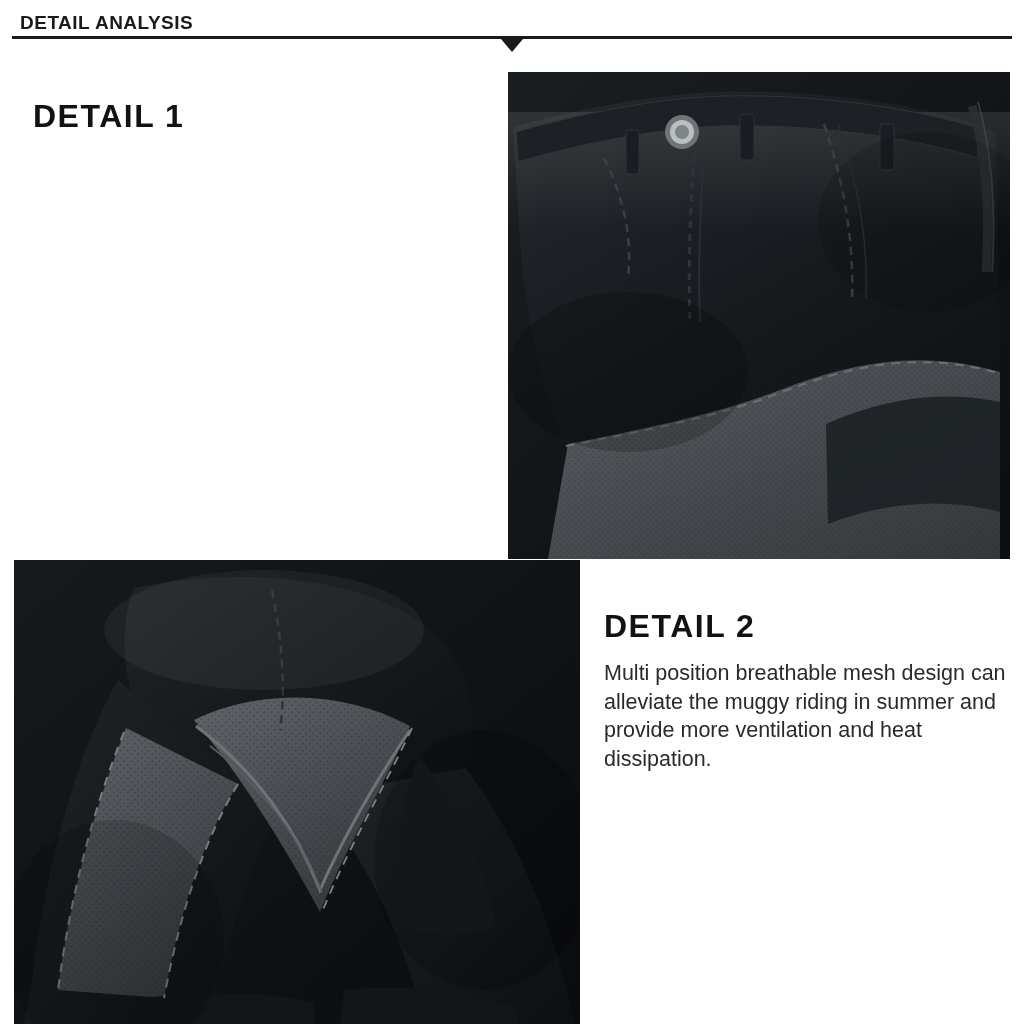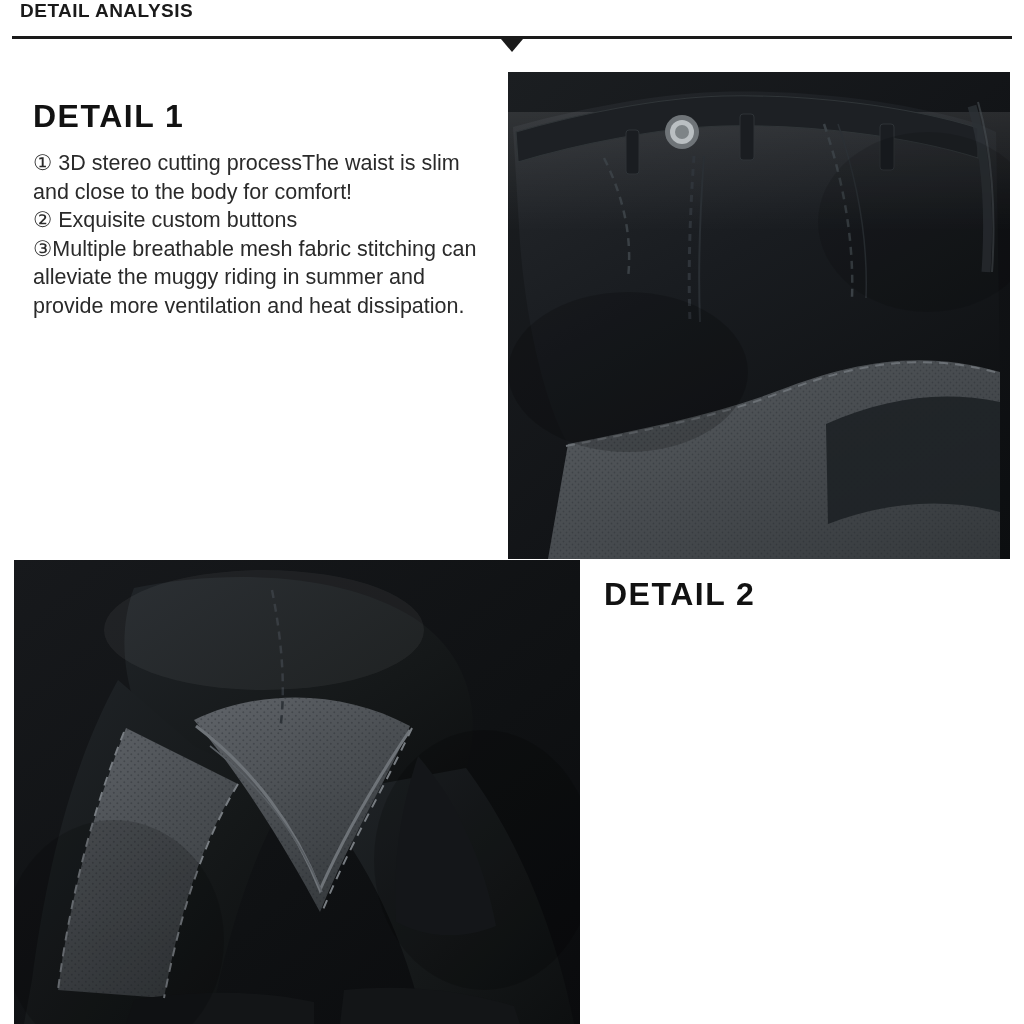--- a/index.html
+++ b/index.html
@@ -18,21 +18,21 @@
 
   
   .header {
     position: absolute;
     left: 0; top: 0;
     width: 1024px;
     height: 40px;
   }
   .header-title {
     position: absolute;
-    left: 20px; top: 0;
+    left: 20px; top: 12px;
     font-size: 19px;
     font-weight: bold;
     letter-spacing: 0.5px;
     color: #1a1a1a;
   }
   .header-rule {
     position: absolute;
     left: 12px; top: 36px;
     width: 1000px;
     height: 3px;
@@ -81,43 +81,40 @@
   
   .detail2-photo {
     position: absolute;
     left: 14px; top: 560px;
     width: 566px; height: 464px;
     overflow: hidden;
     background: #121416;
   }
   .detail2-text {
     position: absolute;
-    left: 604px; top: 576px;
+    left: 604px; top: 608px;
     width: 410px;
   }
 
   
   .photo-svg { display: block; width: 100%; height: 100%; }
 </style>
 </head>
 <body>
 
 <div class="page">
 
   <div class="header">
     <div class="header-title">DETAIL ANALYSIS</div>
     <div class="header-rule"></div>
     <div class="header-caret"></div>
   </div>
 
   <div class="detail1-text">
     <h2 class="section-title">DETAIL 1</h2>
-    <div class="body-text">① 3D stereo cutting processThe waist is slim and close to the body for comfort!
-② Exquisite custom buttons
-③Multiple breathable mesh fabric stitching can alleviate the muggy riding in summer and provide more ventilation and heat dissipation.</div>
   </div>
 
   <div class="detail1-photo">
     <svg class="photo-svg" viewBox="0 0 502 487" preserveAspectRatio="none">
       <defs>
         <linearGradient id="d1bg" x1="0" y1="0" x2="1" y2="1">
           <stop offset="0%" stop-color="#1b1e21"></stop>
           <stop offset="55%" stop-color="#121417"></stop>
           <stop offset="100%" stop-color="#0c0e10"></stop>
         </linearGradient>
@@ -231,15 +228,16 @@
       <path d="M258 30 C268 80 272 130 266 170" stroke="#2e3338" stroke-width="2.5" fill="none" stroke-dasharray="8 6"></path>
 
       <ellipse cx="250" cy="70" rx="160" ry="60" fill="#ffffff" opacity="0.05"></ellipse>
       <ellipse cx="100" cy="380" rx="110" ry="120" fill="#000000" opacity="0.16"></ellipse>
       <ellipse cx="470" cy="300" rx="110" ry="130" fill="#000000" opacity="0.18"></ellipse>
     </svg>
   </div>
 
   <div class="detail2-text">
     <h2 class="section-title">DETAIL 2</h2>
+    <div class="body-text">Multi position breathable mesh design can alleviate the muggy riding in summer and provide more ventilation and heat dissipation.</div>
   </div>
 
 </div>
 
 </body></html>

